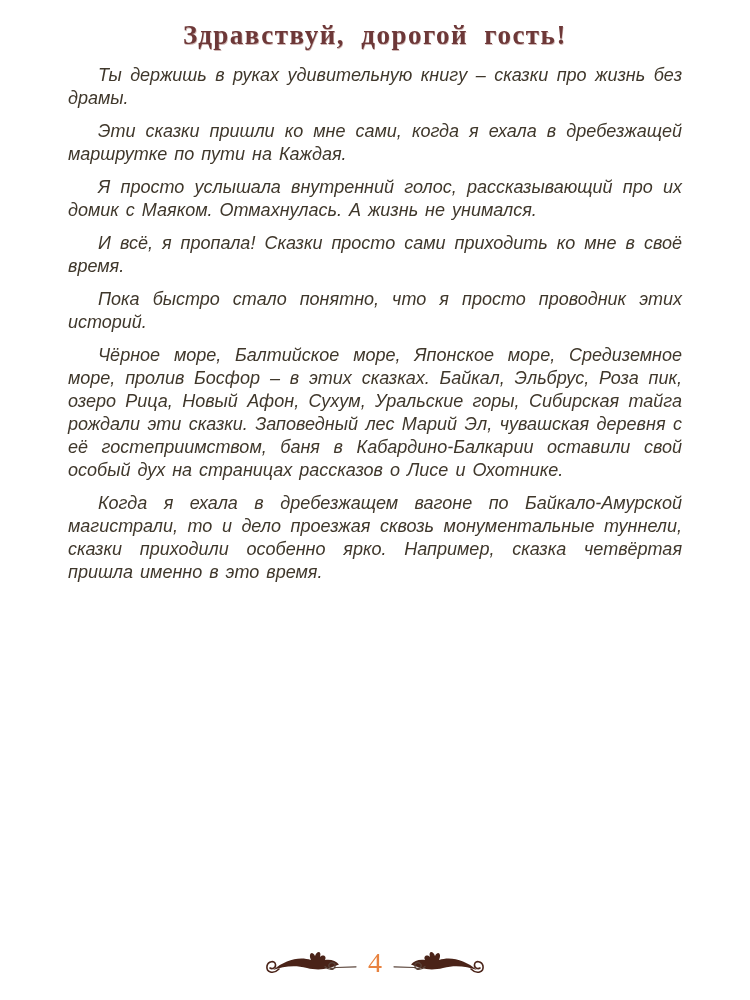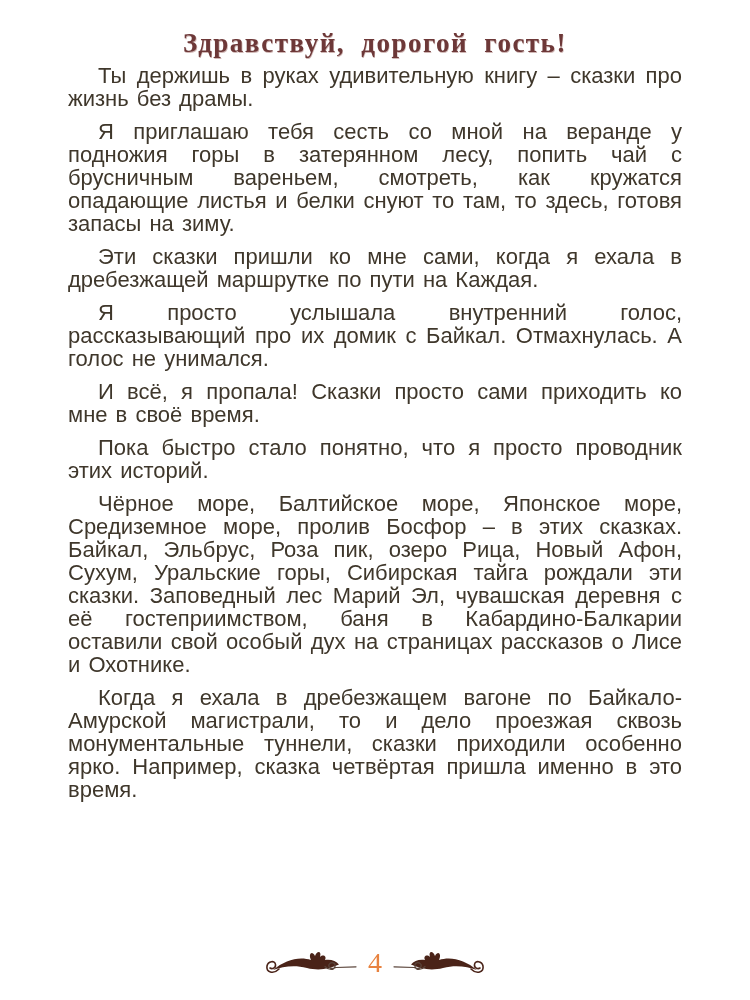--- a/index.html
+++ b/index.html
@@ -5,36 +5,37 @@
   html,body{margin:0;padding:0;background:#ffffff;}
   .page{
     position:relative;
     width:750px;height:1000px;
     margin:0 auto;
     background:#ffffff;
     font-family:"Liberation Sans",sans-serif;
     overflow:hidden;
   }
   .title{
-    margin:8px;
+    margin:0;
     padding-top:20px;
     text-align:center;
     font-family:"Liberation Serif",serif;
     font-weight:bold;
     font-size:27px;
     letter-spacing:1.5px;
     word-spacing:8px;
     color:#6d3838;
     text-shadow:0.6px 0.6px 0 rgba(150,96,92,0.45);
   }
   .body-text{
     position:absolute;
     top:64px;left:68px;right:68px;
     color:#3f372b;
-    font-size:22px;
+    font-style:italic;
+    font-size:18px;
     line-height:23px;
     text-align:justify;
     word-spacing:2px;
   }
   .body-text p{
     margin:0 0 10px 0;
     text-indent:30px;
   }
   .footer{
     position:absolute;
@@ -56,23 +57,22 @@
 </style>
 </head>
 <body>
 
 <div class="page">
 
   <h1 class="title">Здравствуй, дорогой гость!</h1>
 
   <div class="body-text" id="paragraphs">
       <p>Ты держишь в руках удивительную книгу – сказки про жизнь без драмы.</p>
-      <p>Я приглашаю тебя сесть со мной на веранде у подножия горы в затерянном лесу, попить чай с брусничным вареньем, смотреть, как кружатся опадающие листья и белки снуют то там, то здесь, готовя запасы на зиму.</p>
       <p>Эти сказки пришли ко мне сами, когда я ехала в дребезжащей маршрутке по пути на Каждая.</p>
-      <p>Я просто услышала внутренний голос, рассказывающий про их домик с Байкал. Отмахнулась. А голос не унимался.</p>
+      <p>Я просто услышала внутренний голос, рассказывающий про их домик с Маяком. Отмахнулась. А жизнь не унимался.</p>
       <p>И всё, я пропала! Сказки просто сами приходить ко мне в своё время.</p>
       <p>Пока быстро стало понятно, что я просто проводник этих историй.</p>
       <p>Чёрное море, Балтийское море, Японское море, Средиземное море, пролив Босфор – в этих сказках. Байкал, Эльбрус, Роза пик, озеро Рица, Новый Афон, Сухум, Уральские горы, Сибирская тайга рождали эти сказки. Заповедный лес Марий Эл, чувашская деревня с её гостеприимством, баня в Кабардино-Балкарии оставили свой особый дух на страницах рассказов о Лисе и Охотнике.</p>
       <p>Когда я ехала в дребезжащем вагоне по Байкало-Амурской магистрали, то и дело проезжая сквозь монументальные туннели, сказки приходили особенно ярко. Например, сказка четвёртая пришла именно в это время.</p>
     </div>
 
   <div class="footer">
     <svg class="flourish left" width="92" height="30" viewBox="0 0 92 30" aria-hidden="true">
       <path d="M14,21 C8,27 1,24 2,18 C3,13 10,12 10.5,16.5 C11,20 7,21.5 5,20" fill="none" stroke="#4a2318" stroke-width="1.6" stroke-linecap="round"></path>
       <path d="M8,22 C20,12 34,8 46,12 C43,6 47,2 50,8 C52,2 57,3 55,9 C58,6 62,8 60,12 C66,11 71,13 74,16.5 C64,21 54,23 42,20 C28,16.5 18,19 8,22 Z" fill="#4a2318"></path>

